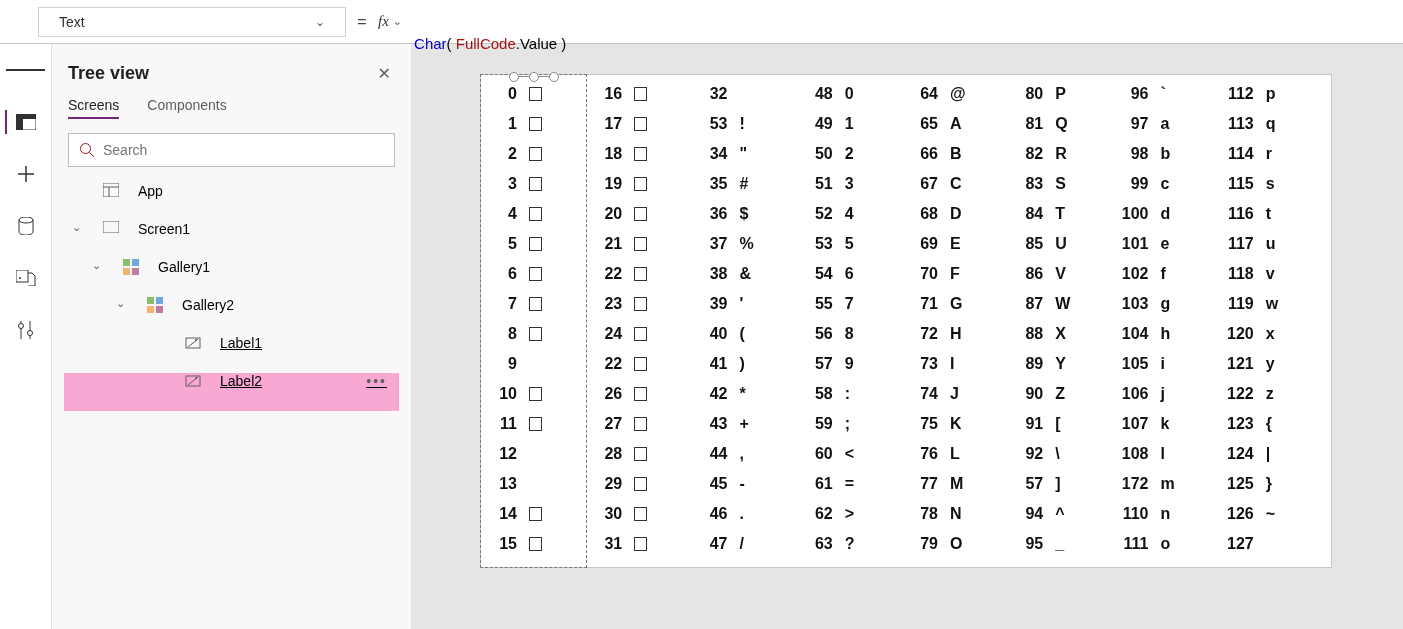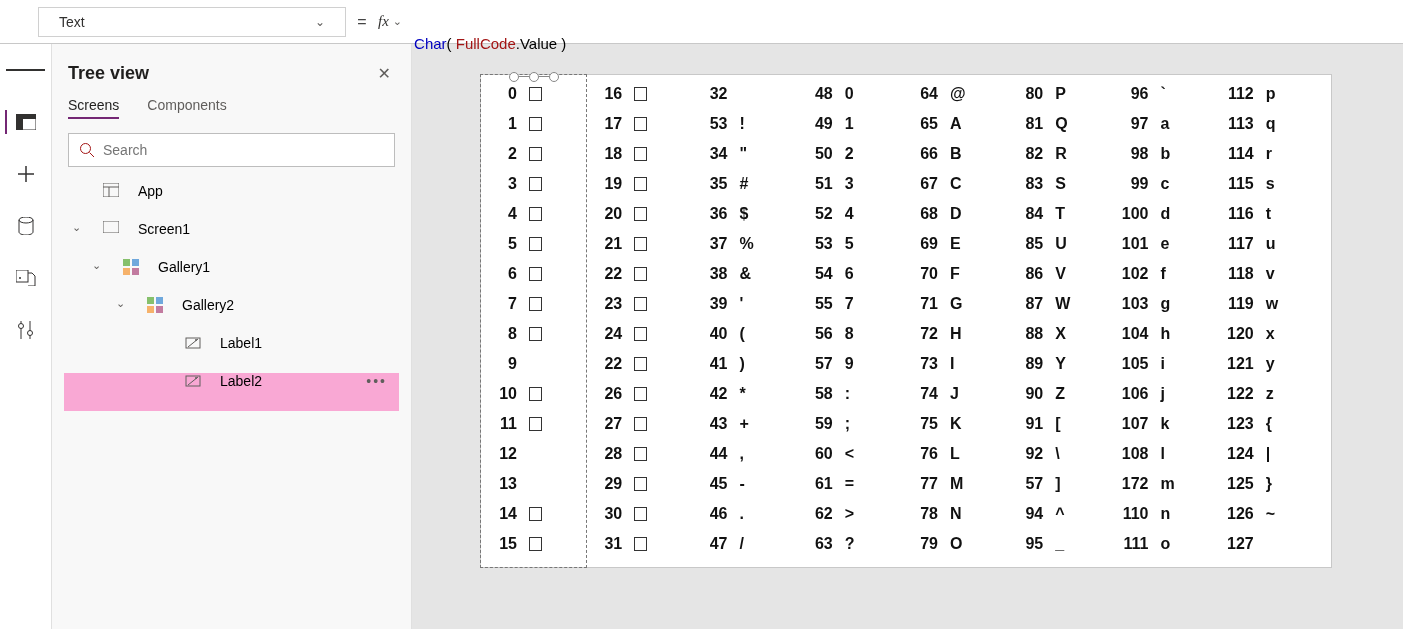--- a/index.html
+++ b/index.html
@@ -99,21 +99,21 @@
     cursor: pointer;
   }
   .tree-item .more { margin-left: auto; margin-right: 12px; letter-spacing: 2px; color: #605e5c; display: none; }
   .tree-item.selected { background: #f9a8d4; }
   .tree-item.selected .more { display: inline; }
   .tv-exp { width: 12px; font-size: 11px; color: #605e5c; }
   .tv-ico { width: 18px; display: inline-flex; justify-content: center; }
   .ind-1 { padding-left: 8px; }
   .ind-2 { padding-left: 28px; }
   .ind-3 { padding-left: 52px; }
-  .ind-4 { padding-left: 90px; }
+  .ind-4 { padding-left: 90px; text-decoration: underline; }
 
   
   .canvas-wrap { position: relative; overflow: auto; }
   .canvas {
     position: absolute;
     left: 68px; top: 30px;
     width: 852px;
     background: #fff;
     border: 1px solid #c8c8c8;
     display: grid;

